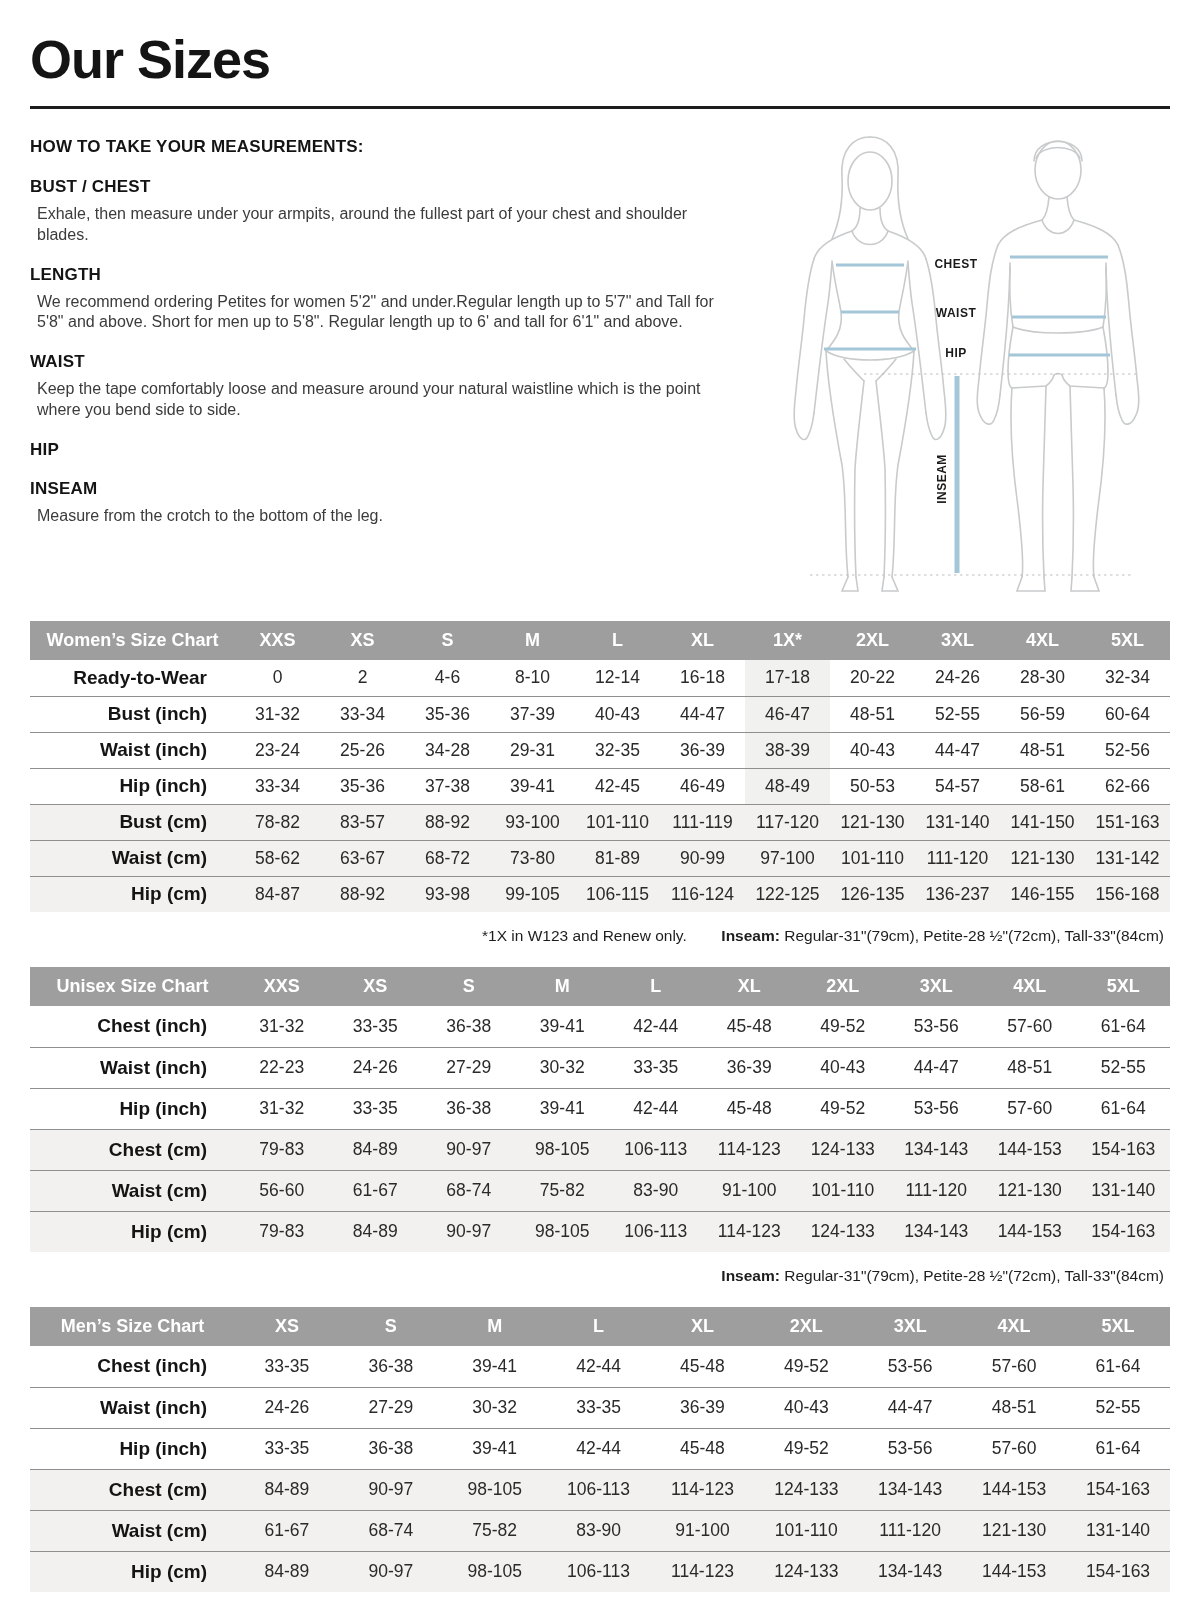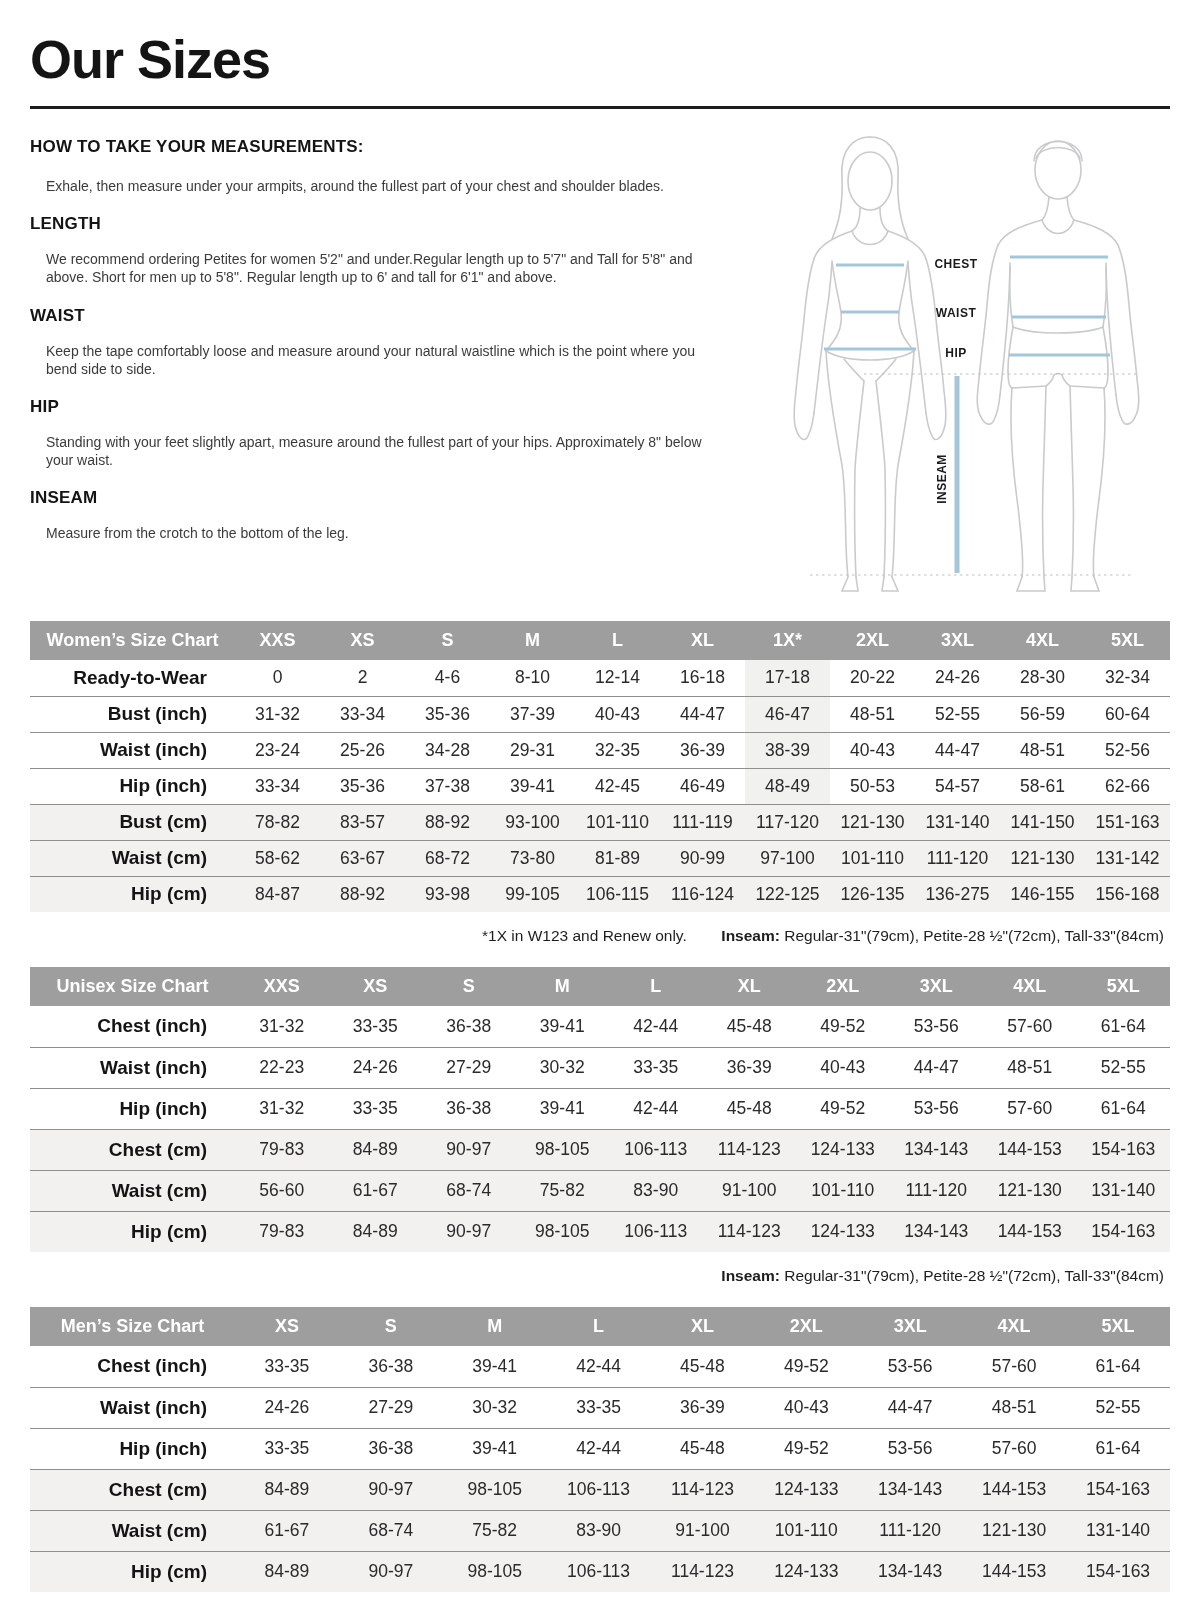--- a/index.html
+++ b/index.html
@@ -6,21 +6,21 @@
   body { font-family:"Liberation Sans", sans-serif; color:#222; }
   .page { width:1200px; padding:24px 30px 30px; box-sizing:border-box; }
 
   .page-title { font-size:54px; font-weight:bold; letter-spacing:-1px; color:#141414; margin:4px 0 16px; }
   .title-rule { border:none; border-top:3px solid #1c1c1c; margin:0 0 24px; }
 
   .intro { display:flex; align-items:flex-start;gap:13px; }
   .intro-text { width:715px; }
   .howto-heading { font-size:17px; font-weight:bold; color:#141414; margin:4px 0 20px; letter-spacing:.2px; }
   .measure-heading { font-size:17px; font-weight:bold; color:#141414; margin:19px 0 6px; letter-spacing:.2px; }
-  .measure-body { font-size:14px; line-height:1.3; color:#3b3b3b; margin:16px; }
+  .measure-body { font-size:16px; line-height:1.3; color:#3b3b3b; margin:7px; }
 
   .figure-diagram { flex:1; display:flex; margin-top:-6px; }
   .fig-outline { fill:none; stroke:#c8cacc; stroke-width:1.6; stroke-linecap:round; }
   .measure-line { stroke:#a3c6d8; stroke-width:3; }
   .inseam-line { stroke:#a3c6d8; stroke-width:5; }
   .dotted-line { stroke:#bfbfbf; stroke-width:1.2; stroke-dasharray:2.5,3.5; }
   .diagram-label { font-family:"Liberation Sans",sans-serif; font-size:12px; font-weight:bold; fill:#1a1a1a; letter-spacing:.5px; }
 
   .chart-block { margin-top:22px; }
   table.size-table { width:100%; border-collapse:collapse; table-layout:fixed; }
@@ -43,30 +43,30 @@
 
 <div class="page">
 
   <h1 class="page-title">Our Sizes</h1>
   <hr class="title-rule">
 
   <div class="intro">
     <div class="intro-text">
       <div class="howto-heading">HOW TO TAKE YOUR MEASUREMENTS:</div>
 
+      <div class="measure-heading">BUST / CHEST</div>
       <p class="measure-body">Exhale, then measure under your armpits, around the fullest part of your chest and shoulder blades.</p>
 
       <div class="measure-heading">LENGTH</div>
       <p class="measure-body">We recommend ordering Petites for women 5'2" and under.Regular length up to 5'7" and Tall for 5'8" and above. Short for men up to 5'8". Regular length up to 6' and tall for 6'1" and above.</p>
 
       <div class="measure-heading">WAIST</div>
       <p class="measure-body">Keep the tape comfortably loose and measure around your natural waistline which is the point where you bend side to side.</p>
 
       <div class="measure-heading">HIP</div>
-      <p class="measure-body">Standing with your feet slightly apart, measure around the fullest part of your hips. Approximately 8" below your waist.</p>
 
       <div class="measure-heading">INSEAM</div>
       <p class="measure-body">Measure from the crotch to the bottom of the leg.</p>
     </div>
 
     <div class="figure-diagram">
       <svg width="398" height="472" viewBox="0 0 398 472">
 
         <g class="fig-outline">
           <path d="M 112 10 C 96 10 82 22 84 50 C 85 72 82 94 74 112"></path>
@@ -262,21 +262,21 @@
             <tr class="shaded">
               <th>Hip (cm)</th>
               <td>84-87</td>
               <td>88-92</td>
               <td>93-98</td>
               <td>99-105</td>
               <td>106-115</td>
               <td>116-124</td>
               <td class="hl">122-125</td>
               <td>126-135</td>
-              <td>136-275</td>
+              <td>136-237</td>
               <td>146-155</td>
               <td>156-168</td>
             </tr>
           </tbody>
         </table>
       </div>
     <div class="table-note-row">
       <span class="footnote">*1X in W123 and Renew only.</span>
       <span class="inseam-note"><b>Inseam:</b><span> Regular-31"(79cm), Petite-28 ½"(72cm), Tall-33"(84cm)</span></span>
     </div>

